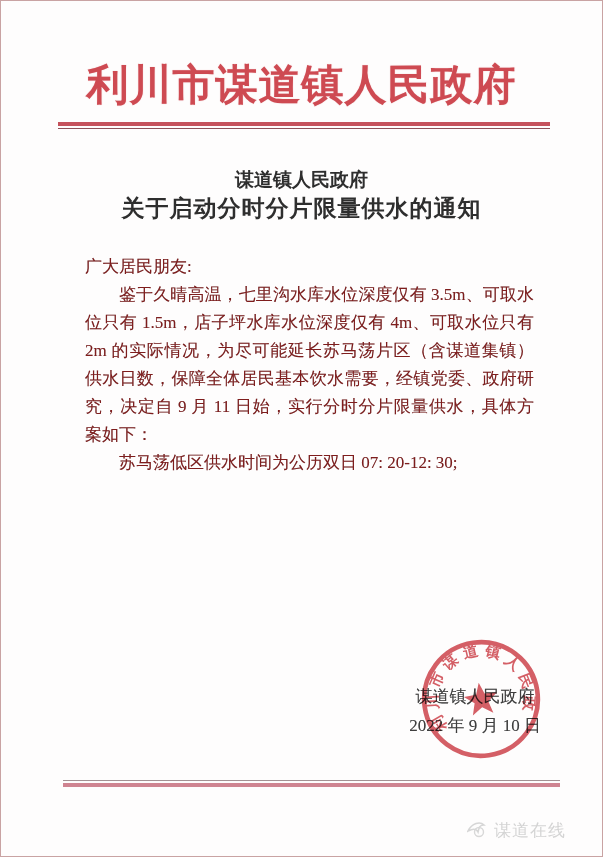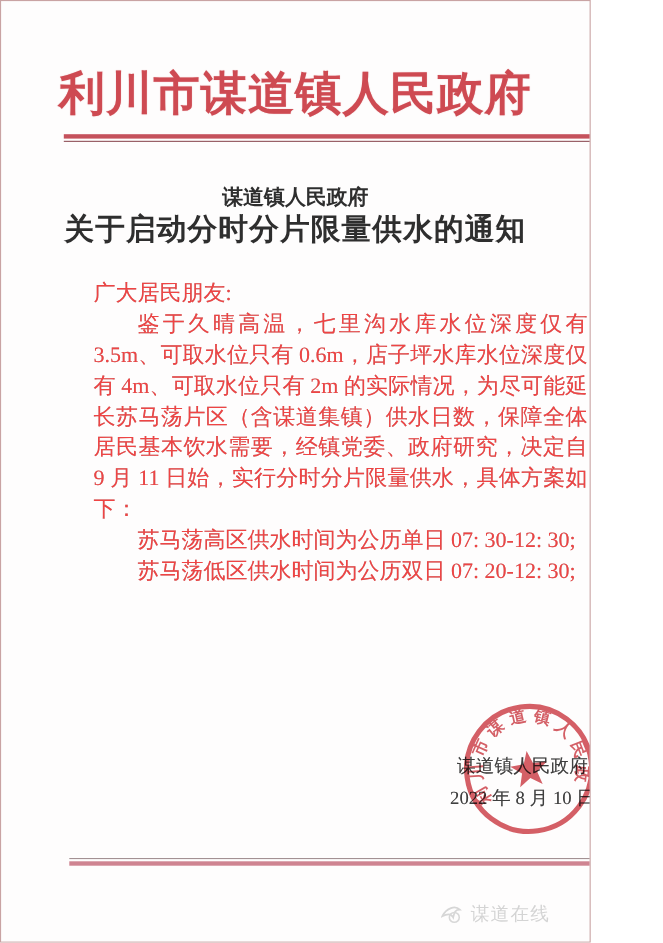--- a/index.html
+++ b/index.html
@@ -1,18 +1,18 @@
 <!DOCTYPE html>
 <html lang="zh"><head>
 <meta charset="utf-8">
 <style>
   html,body{margin:0;padding:0;background:#fff;}
   .page{
     position:relative;
-    width:537px;height:857px;
+    width:603px;height:857px;
     box-sizing:border-box;
     background:#fefdfd;
     border:1px solid #c9a3a3;
     font-family:"Liberation Serif", serif;
     overflow:hidden;
   }
   
   .masthead{
     position:absolute;top:56px;left:0;width:100%;
     text-align:center;
@@ -23,25 +23,25 @@
   }
   .rule-top{position:absolute;top:121px;left:57px;width:492px;}
   .rule-top .thick{height:4px;background:#c5525c;}
   .rule-top .thin{height:1px;background:#8f5058;margin-top:2px;}
   
   .doc-title{
     position:absolute;top:166px;left:0;width:100%;
     text-align:center;color:#2e2e2e;font-weight:bold;
   }
   .doc-title .line1{font-size:19px;line-height:26px;}
-  .doc-title .line2{font-size:27px;line-height:31px;letter-spacing:1px;}
+  .doc-title .line2{font-size:23px;line-height:31px;letter-spacing:1px;}
   
   .body-text{
     position:absolute;top:252px;left:84px;width:449px;
-    font-size:20px;line-height:28px;color:#ef4444;
+    font-size:17px;line-height:28px;color:#7f1d1d;
     text-shadow:0 0 .5px rgba(60,60,60,.4);
   }
   .salutation{margin:0 0 0 0;}
   .para{margin:0;text-indent:2em;text-align:justify;}
   .schedule-line{margin:0;padding-left:2em;}
   
   .signature{
     position:absolute;top:681px;left:382px;width:184px;
     text-align:center;font-size:17px;line-height:29px;color:#3f3f3f;
     text-shadow:0 0 .5px rgba(60,60,60,.4);
@@ -53,21 +53,21 @@
     mix-blend-mode:multiply;
     opacity:.88;
   }
   
   .rule-bottom{position:absolute;top:779px;left:62px;width:497px;}
   .rule-bottom .thin{height:1px;background:#a39193;}
   .rule-bottom .thick{height:4px;background:#cf8491;margin-top:2px;}
   
   .watermark{
     position:absolute;right:36px;bottom:14px;
-    display:flex;align-items:center;gap:5px;
+    display:flex;align-items:flex-start;gap:5px;
     color:#d4d4d4;font-size:17px;letter-spacing:1px;
     user-select:none;
   }
 </style>
 </head>
 <body>
 
 <div class="page">
 
   <div class="masthead">利川市谋道镇人民政府</div>
@@ -77,28 +77,27 @@
     <div class="thin"></div>
   </div>
 
   <div class="doc-title">
     <div class="line1">谋道镇人民政府</div>
     <div class="line2">关于启动分时分片限量供水的通知</div>
   </div>
 
   <div class="body-text">
     <p class="salutation">广大居民朋友:</p>
-    <p class="para">鉴于久晴高温，七里沟水库水位深度仅有 3.5m、可取水位只有 0.6m，店子坪水库水位深度仅有 4m、可取水位只有 2m 的实际情况，为尽可能延长苏马荡片区（含谋道集镇）供水日数，保障全体居民基本饮水需要，经镇党委、政府研究，决定自 9 月 11 日始，实行分时分片限量供水，具体方案如下：</p>
-    <p class="schedule-line">苏马荡高区供水时间为公历单日 07: 30-12: 30;</p>
+    <p class="para">鉴于久晴高温，七里沟水库水位深度仅有 3.5m、可取水位只有 1.5m，店子坪水库水位深度仅有 4m、可取水位只有 2m 的实际情况，为尽可能延长苏马荡片区（含谋道集镇）供水日数，保障全体居民基本饮水需要，经镇党委、政府研究，决定自 9 月 11 日始，实行分时分片限量供水，具体方案如下：</p>
     <p class="schedule-line">苏马荡低区供水时间为公历双日 07: 20-12: 30;</p>
   </div>
 
   <div class="signature">
     <div>谋道镇人民政府</div>
-    <div>2022 年 8 月 10 日</div>
+    <div>2022 年 9 月 10 日</div>
   </div>
 
   <svg class="seal" width="124" height="124" viewBox="0 0 120 120" aria-hidden="true">
     <defs>
       <path id="sealArc" d="M 25.6,84.1 A 42,42 0 1 1 94.4,84.1" fill="none"></path>
     </defs>
     <circle cx="60" cy="60" r="55" fill="none" stroke="#cf4a52" stroke-width="4.5"></circle>
     <polygon fill="#cf4a52" points="60,44 64.1,55.3 76.2,55.8 66.7,63.2 70.0,74.8 60,68 50.0,74.8 53.3,63.2 43.8,55.8 55.9,55.3"></polygon>
     <text font-size="14.5" font-weight="bold" fill="#cf4a52" font-family="Liberation Serif, serif">
       <textPath href="#sealArc" startOffset="2" textLength="192">利川市谋道镇人民政府</textPath>

